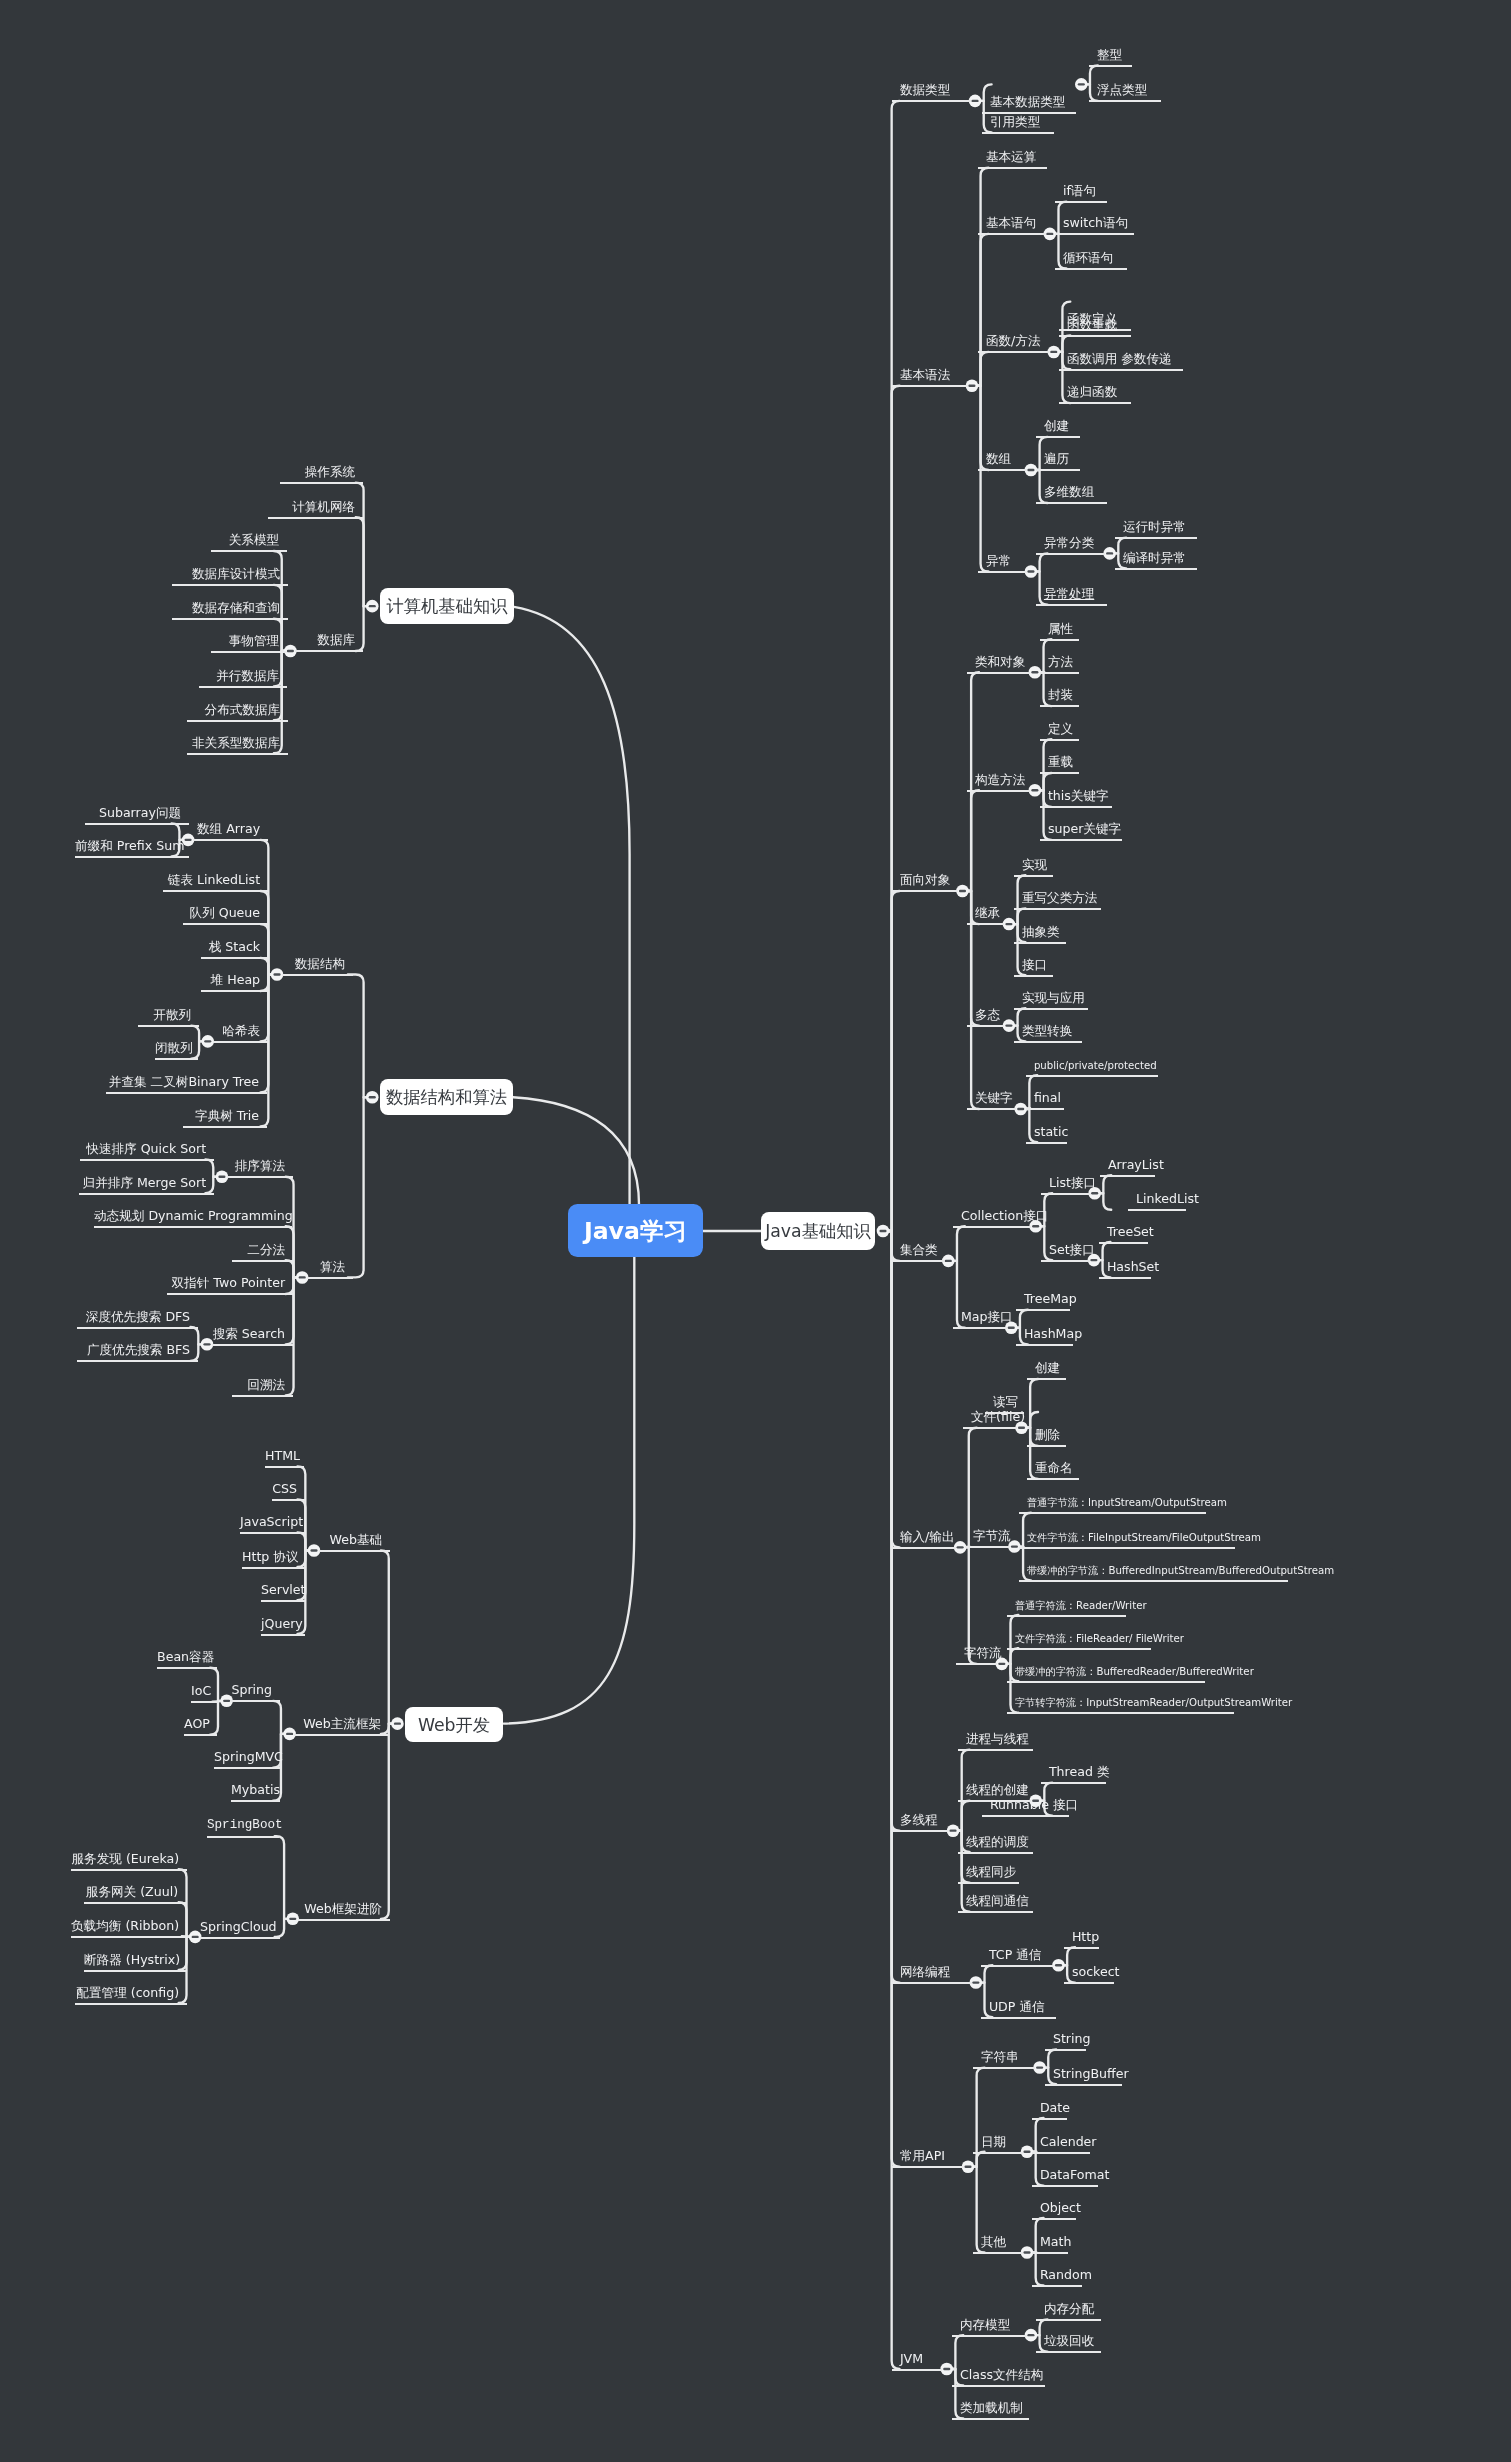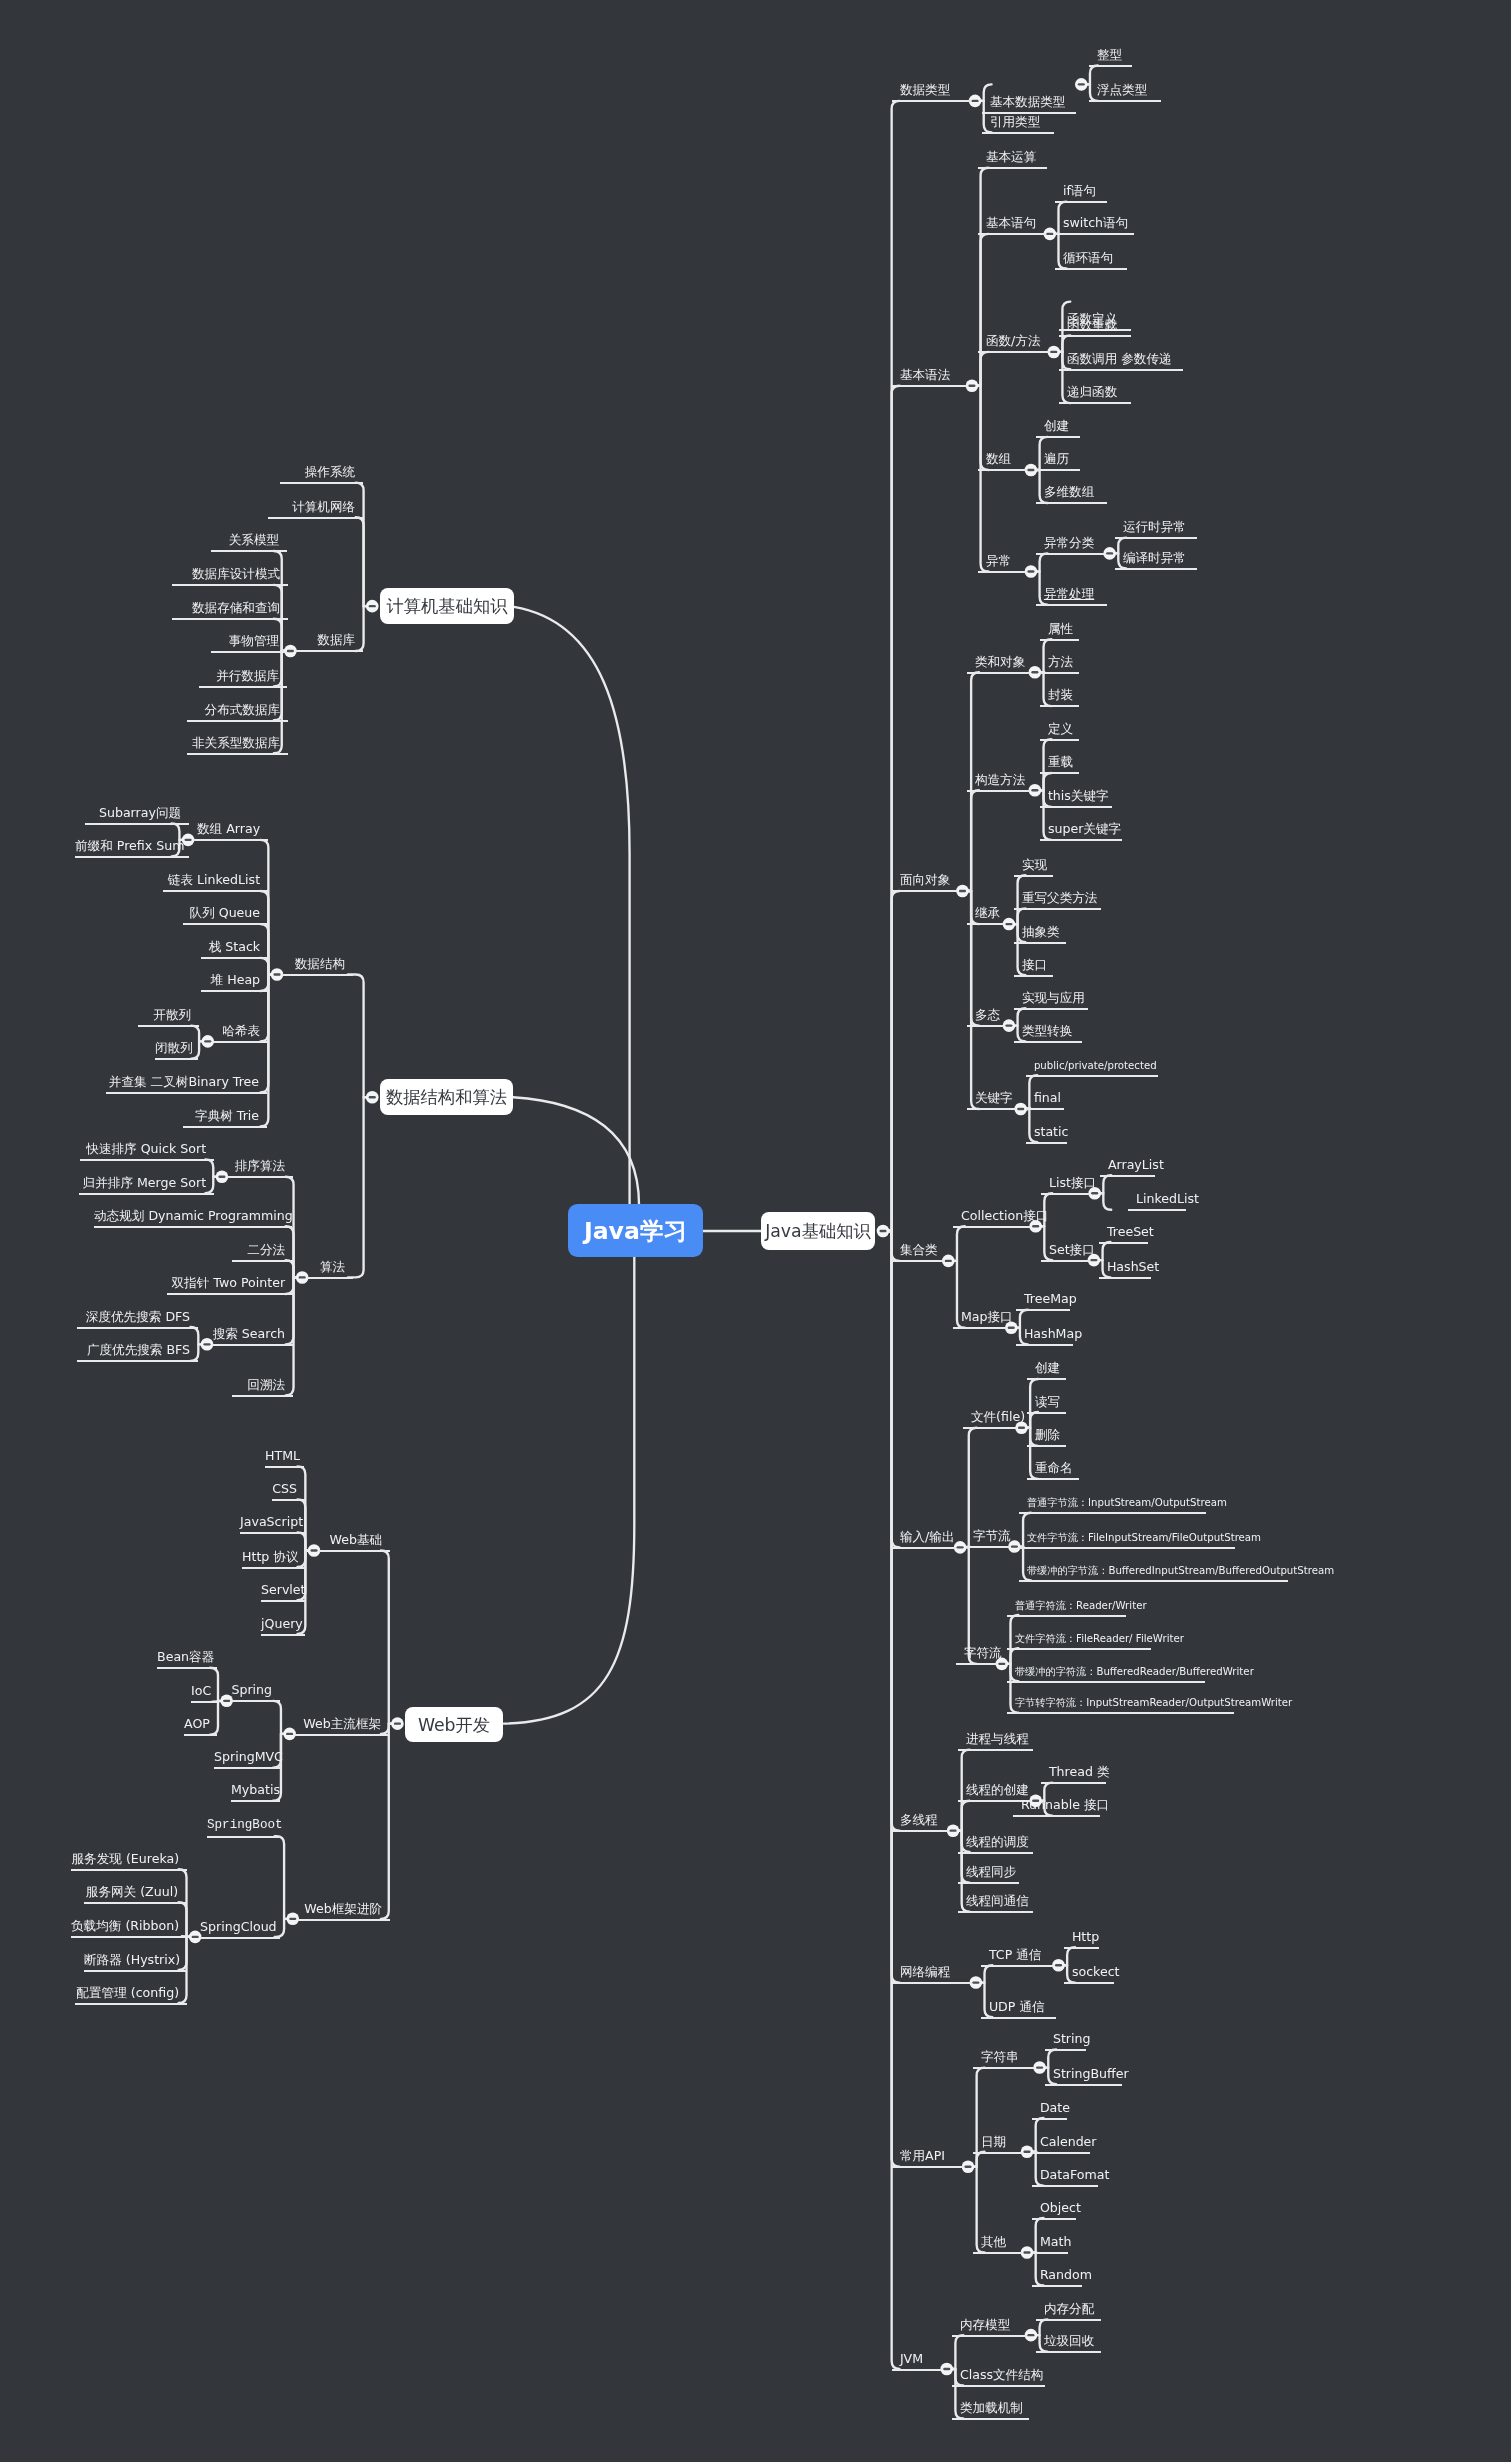--- a/index.html
+++ b/index.html
@@ -346,37 +346,37 @@
       <div class="node R" style="left: 1100px; top: 1190px; width: 58px; margin-left: 28px;">LinkedList</div>
       <div class="node R" style="left: 1041px; top: 1241px; width: 49px;">Set接口</div>
       <div class="node R" style="left: 1099px; top: 1223px; width: 49px;">TreeSet</div>
       <div class="node R" style="left: 1099px; top: 1258px; width: 52px;">HashSet</div>
       <div class="node R" style="left: 953px; top: 1308px; width: 54px;">Map接口</div>
       <div class="node R" style="left: 1016px; top: 1290px; width: 54px;">TreeMap</div>
       <div class="node R" style="left: 1016px; top: 1325px; width: 57px;">HashMap</div>
       <div class="node R" style="left: 892px; top: 1528px; width: 64px;">输入/输出</div>
       <div class="node R" style="left: 963px; top: 1408px; width: 54px;">文件(file)</div>
       <div class="node R" style="left: 1027px; top: 1359px; width: 39px;">创建</div>
-      <div class="node R" style="left: 1027px; top: 1393px; width: 39px;">读写</div>
+      <div class="node R" style="left: 985px; top: 1393px; width: 39px;">读写</div>
       <div class="node R" style="left: 1027px; top: 1426px; width: 39px;">删除</div>
       <div class="node R" style="left: 1027px; top: 1459px; width: 52px;">重命名</div>
       <div class="node R" style="left: 965px; top: 1527px; width: 45px;">字节流</div>
       <div class="node R small" style="left: 1019px; top: 1493px; width: 187px;">普通字节流：InputStream/OutputStream</div>
       <div class="node R small" style="left: 1019px; top: 1528px; width: 216px;">文件字节流：FileInputStream/FileOutputStream</div>
       <div class="node R small" style="left: 1019px; top: 1561px; width: 269px;">带缓冲的字节流：BufferedInputStream/BufferedOutputStream</div>
       <div class="node R" style="left: 956px; top: 1644px; width: 41px;">字符流</div>
       <div class="node R small" style="left: 1007px; top: 1596px; width: 119px;">普通字符流：Reader/Writer</div>
       <div class="node R small" style="left: 1007px; top: 1629px; width: 144px;">文件字符流：FileReader/ FileWriter</div>
       <div class="node R small" style="left: 1007px; top: 1662px; width: 198px;">带缓冲的字符流：BufferedReader/BufferedWriter</div>
       <div class="node R small" style="left: 1007px; top: 1693px; width: 227px;">字节转字符流：InputStreamReader/OutputStreamWriter</div>
       <div class="node R" style="left: 892px; top: 1811px; width: 57px;">多线程</div>
       <div class="node R" style="left: 958px; top: 1730px; width: 75px;">进程与线程</div>
       <div class="node R" style="left: 958px; top: 1781px; width: 73px;">线程的创建</div>
       <div class="node R" style="left: 1041px; top: 1763px; width: 65px;">Thread 类</div>
-      <div class="node R" style="left: 1013px; top: 1796px; width: 87px; text-align: center;">Runnable 接口</div>
+      <div class="node R" style="left: 982px; top: 1796px; width: 87px; text-align: center;">Runnable 接口</div>
       <div class="node R" style="left: 958px; top: 1833px; width: 75px;">线程的调度</div>
       <div class="node R" style="left: 958px; top: 1863px; width: 61px;">线程同步</div>
       <div class="node R" style="left: 958px; top: 1892px; width: 75px;">线程间通信</div>
       <div class="node R" style="left: 892px; top: 1963px; width: 80px;">网络编程</div>
       <div class="node R" style="left: 981px; top: 1946px; width: 73px;">TCP 通信</div>
       <div class="node R" style="left: 1064px; top: 1928px; width: 35px;">Http</div>
       <div class="node R" style="left: 1064px; top: 1963px; width: 50px;">sockect</div>
       <div class="node R" style="left: 981px; top: 1998px; width: 75px;">UDP 通信</div>
       <div class="node R" style="left: 892px; top: 2147px; width: 72px;">常用API</div>
       <div class="node R" style="left: 973px; top: 2048px; width: 62px;">字符串</div>

